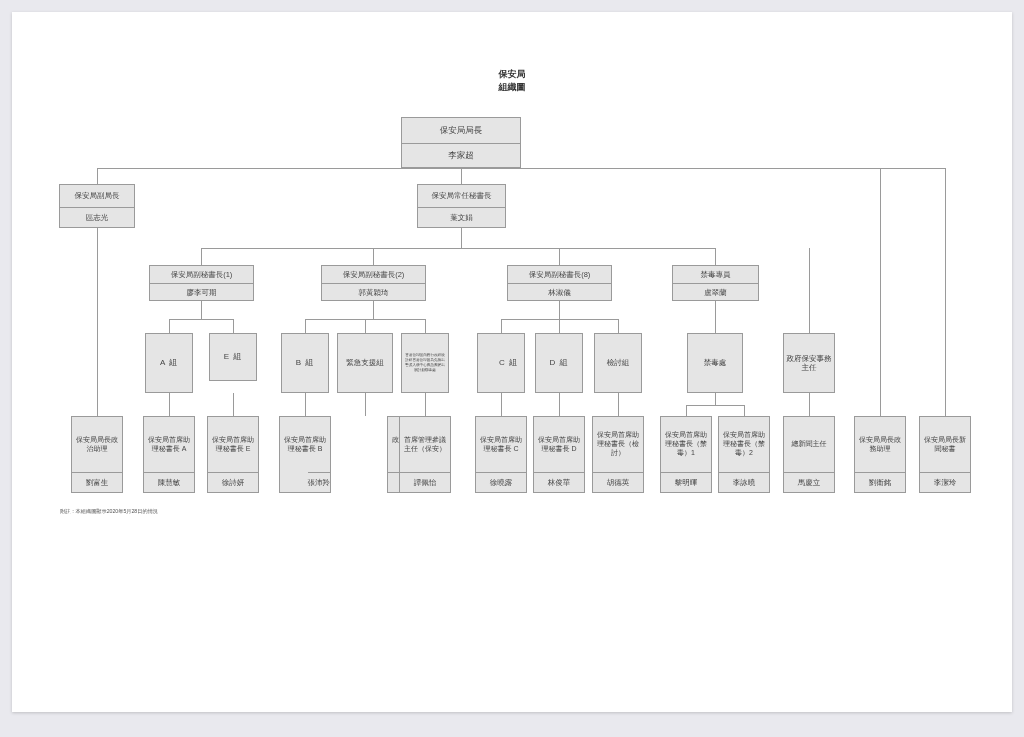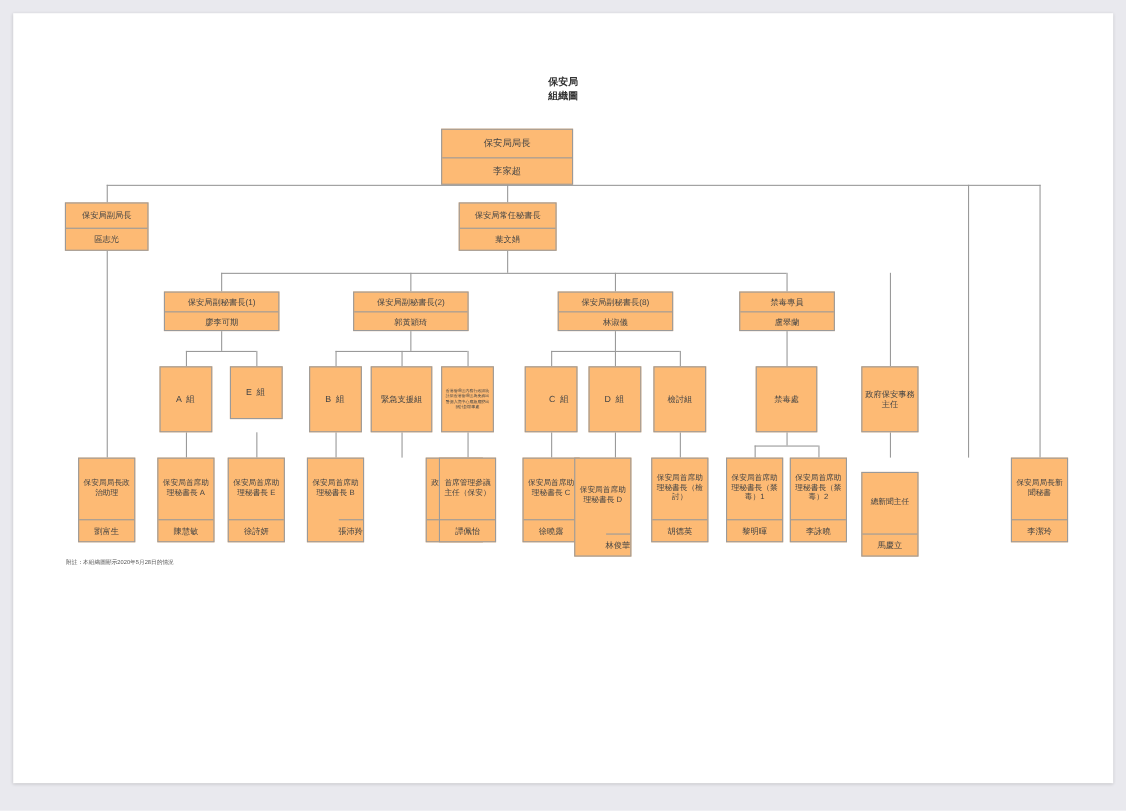--- a/index.html
+++ b/index.html
@@ -13,21 +13,21 @@
     position:absolute;left:12px;top:12px;width:1000px;height:700px;
     background:#ffffff;
     box-shadow:0 1px 3px rgba(0,0,0,0.18);
   }
   #canvas{position:absolute;left:0;top:0;width:1000px;height:700px;}
 
   
   .node{
     position:absolute;
     border:1px solid #9a9a9a;
-    background:#fdba74;
+    background:#e5e5e5;
     box-sizing:border-box;
     display:flex;flex-direction:column;
     color:#444;
   }
   .node .title{
     flex:1 1 auto;
     display:flex;align-items:center;justify-content:center;
     text-align:center;
     padding:1px 2px;
     line-height:1.25;
@@ -244,45 +244,49 @@
   <div class="node t-leaf" style="left:387px;top:404px;width:52px;height:77px;">
     <div class="title">首席管理參議主任（保安）</div>
     <div class="person" style="height:20px;">譚佩怡</div>
   </div>
 
   <div class="node t-leaf" style="left:463px;top:404px;width:52px;height:77px;">
     <div class="title">保安局首席助理秘書長 C</div>
     <div class="person" style="height:20px;">徐曉露</div>
   </div>
 
-  <div class="node t-leaf" style="left:510px;top:404px;width:52px;height:90px;align-items:flex-end;">
+  <div class="node t-leaf" style="left:521px;top:404px;width:52px;height:77px;">
     <div class="title">保安局首席助理秘書長 D</div>
     <div class="person" style="height:20px;">林俊華</div>
   </div>
 
   <div class="node t-leaf" style="left:580px;top:404px;width:52px;height:77px;">
     <div class="title">保安局首席助理秘書長（檢討）</div>
     <div class="person" style="height:20px;">胡德英</div>
   </div>
 
   <div class="node t-leaf" style="left:648px;top:404px;width:52px;height:77px;">
     <div class="title">保安局首席助理秘書長（禁毒）1</div>
     <div class="person" style="height:20px;">黎明暉</div>
   </div>
 
   <div class="node t-leaf" style="left:706px;top:404px;width:52px;height:77px;">
     <div class="title">保安局首席助理秘書長（禁毒）2</div>
     <div class="person" style="height:20px;">李詠曉</div>
   </div>
 
-  <div class="node t-leaf" style="left:771px;top:417px;width:52px;height:77px;">
+  <div class="node t-leaf" style="left:771px;top:404px;width:52px;height:77px;">
     <div class="title">總新聞主任</div>
     <div class="person" style="height:20px;">馬慶立</div>
   </div>
 
+  <div class="node t-leaf" style="left:842px;top:404px;width:52px;height:77px;">
+    <div class="title">保安局局長政務助理</div>
+    <div class="person" style="height:20px;">劉衛銘</div>
+  </div>
 
   <div class="node t-leaf" style="left:907px;top:404px;width:52px;height:77px;">
     <div class="title">保安局局長新聞秘書</div>
     <div class="person" style="height:20px;">李潔玲</div>
   </div>
 
   <div id="footnote">附註：本組織圖顯示2020年5月28日的情況</div>
 
 </div>
 </div>

